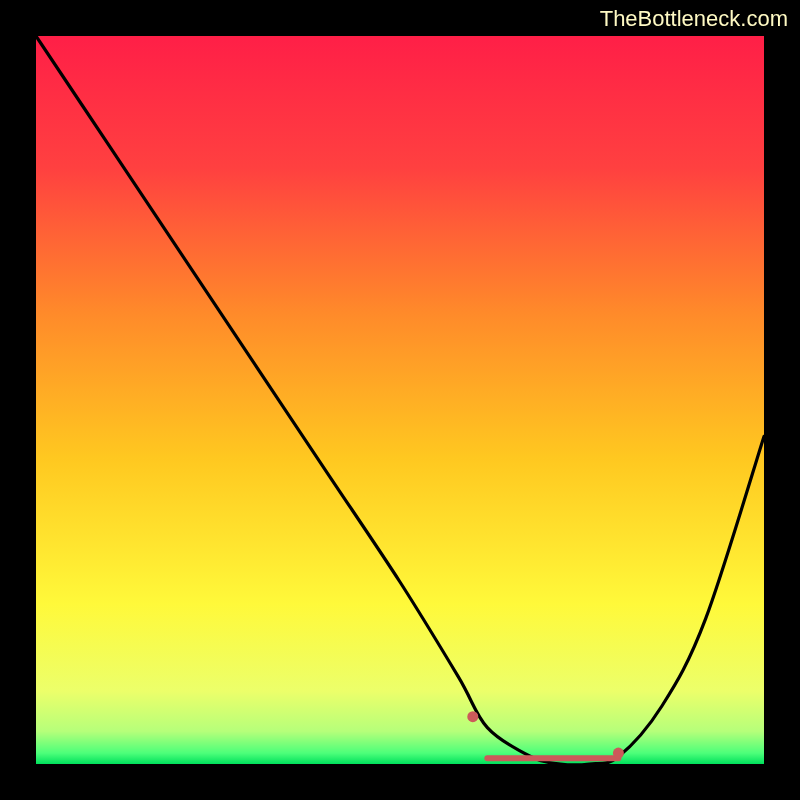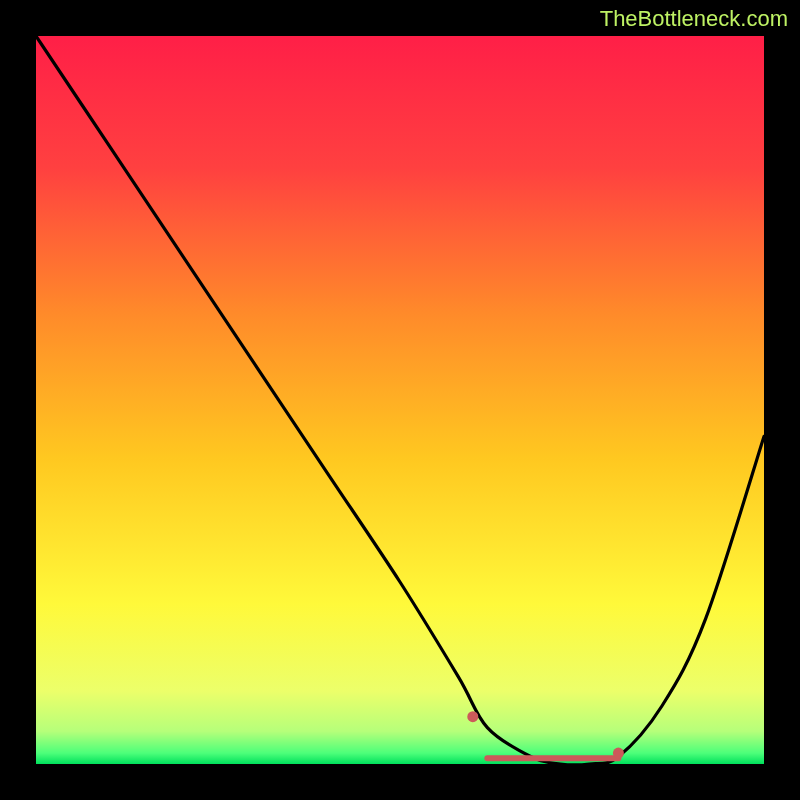--- a/index.html
+++ b/index.html
@@ -10,21 +10,21 @@
     background: #000;
     position: relative;
     overflow: hidden;
   }
   .watermark {
     position: absolute;
     top: 6px;
     right: 12px;
     font-family: Arial, Helvetica, sans-serif;
     font-size: 22px;
-    color: #bef264;
+    color: #fef9c3;
     font-weight: 500;
     z-index: 10;
   }
   .plot {
     position: absolute;
     left: 36px;
     top: 36px;
     width: 728px;
     height: 728px;
   }

